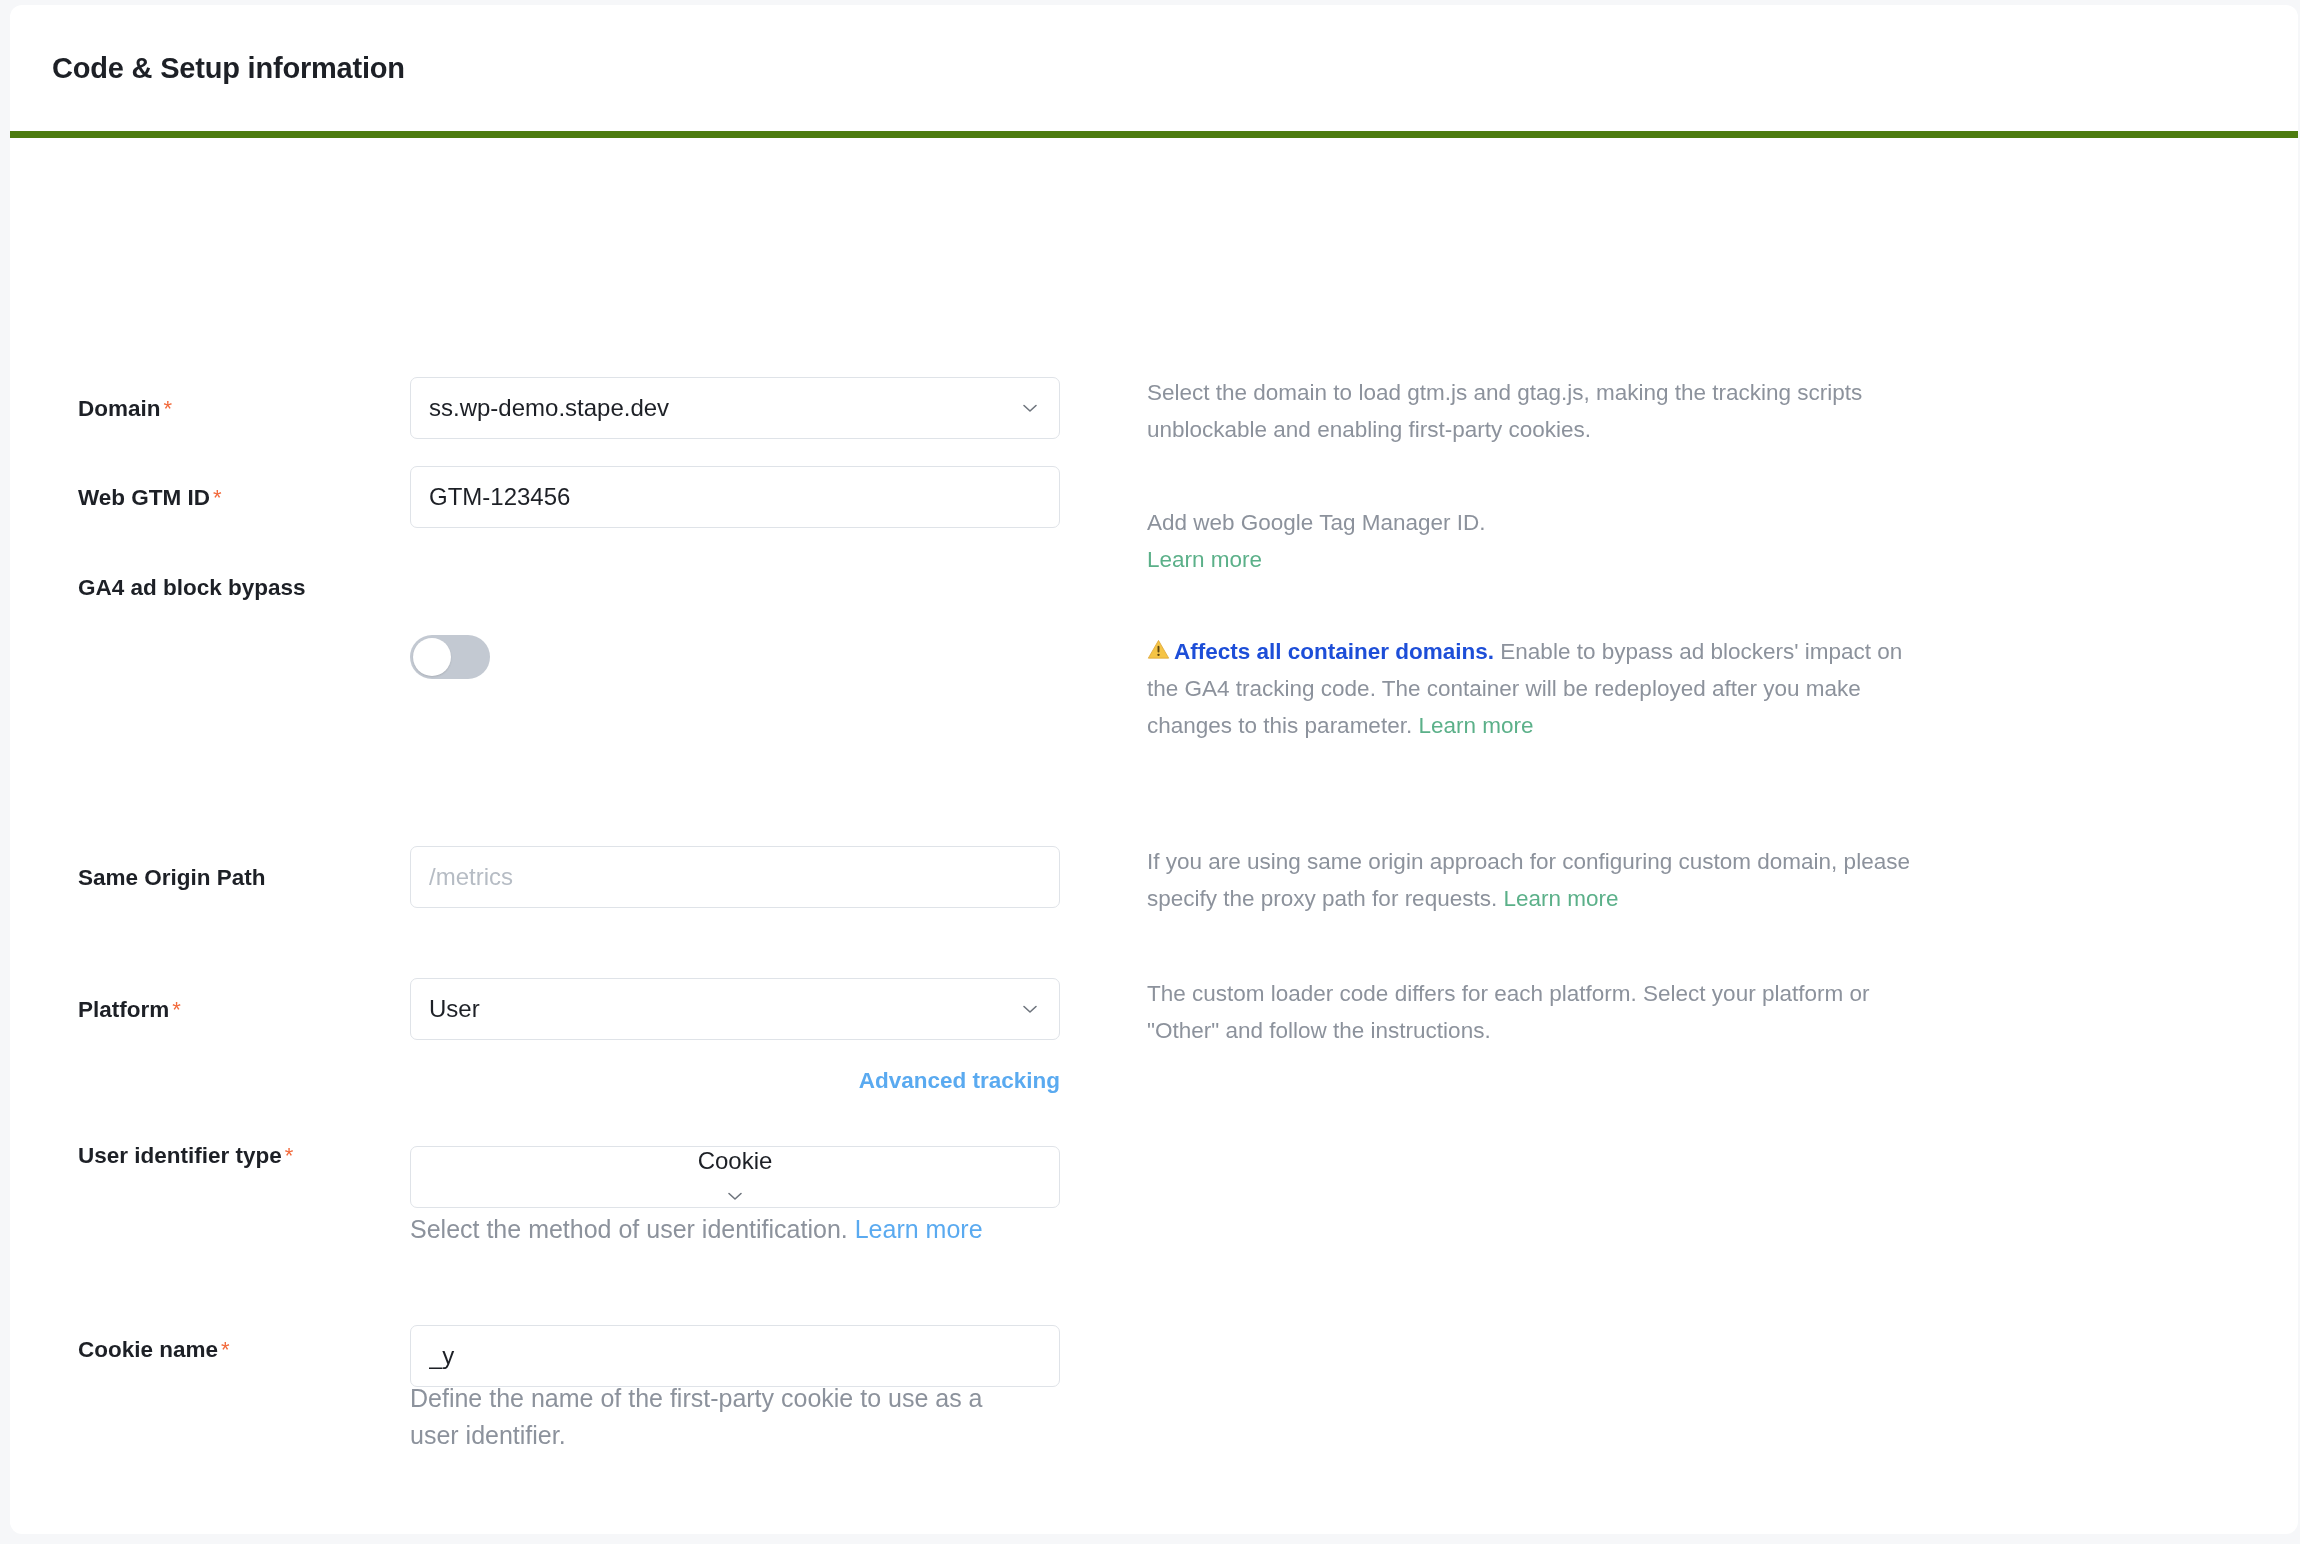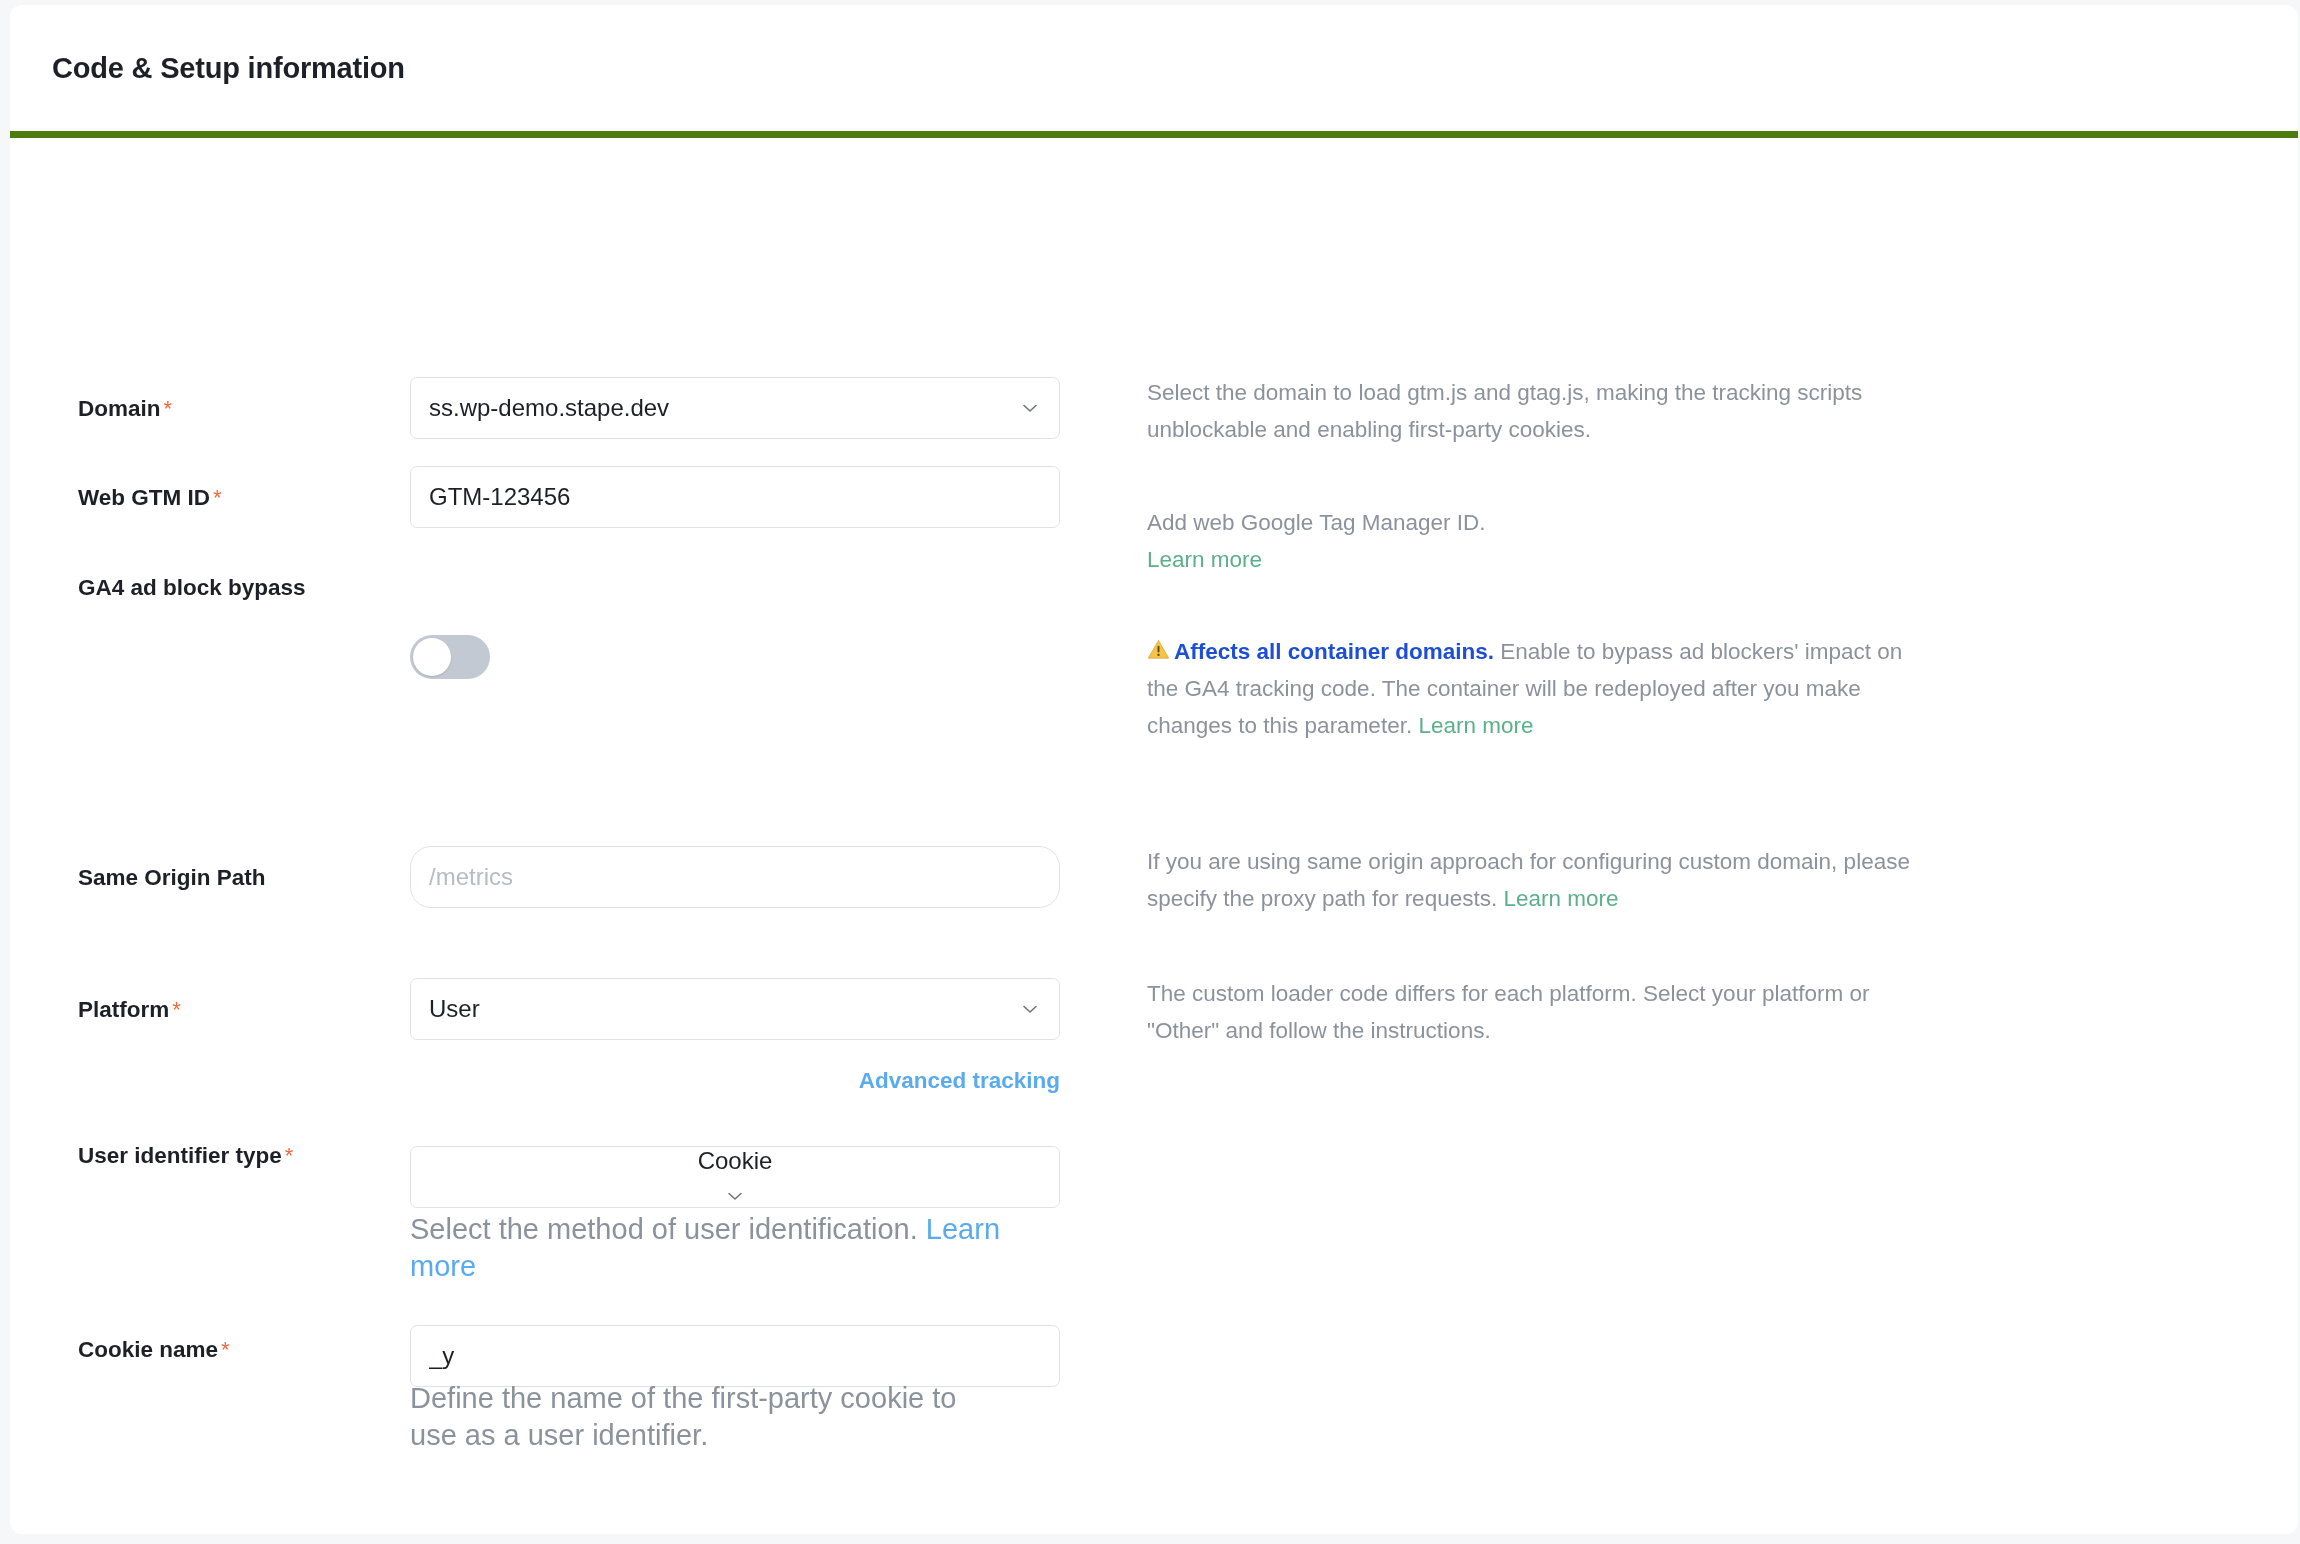--- a/index.html
+++ b/index.html
@@ -60,21 +60,21 @@
     height: 62px;
     border: 1px solid #dfe3e8;
     border-radius: 7px;
     background: #fff;
     display: flex;
     align-items: center;
     padding: 0 18px;
     font-size: 24px;
     color: #1d2026;
   }
-  .field.placeholder-style { color: #b6bcc4; border-radius: 21px; }
+  .field.placeholder-style { color: #b6bcc4; }
 
   .field .value {
     flex: 1;
     white-space: nowrap;
     overflow: hidden;
   }
 
   .chev {
     width: 22px; height: 22px;
     flex: 0 0 auto;
@@ -107,21 +107,21 @@
     color: #8c929c;
   }
   .help .strong { font-weight: bold; color: #1d4ed8; }
   .link-green { color: #5bb089; text-decoration: none; }
   .link-blue { color: #5aaaf0; text-decoration: none; }
 
   .subhelp {
     position: absolute;
     left: 400px;
     width: 640px;
-    font-size: 29px;
+    font-size: 25px;
     line-height: 37px;
     color: #8c929c;
   }
 
   .adv-link {
     position: absolute;
     left: 400px;
     width: 650px;
     text-align: right;
     font-size: 22.5px;

